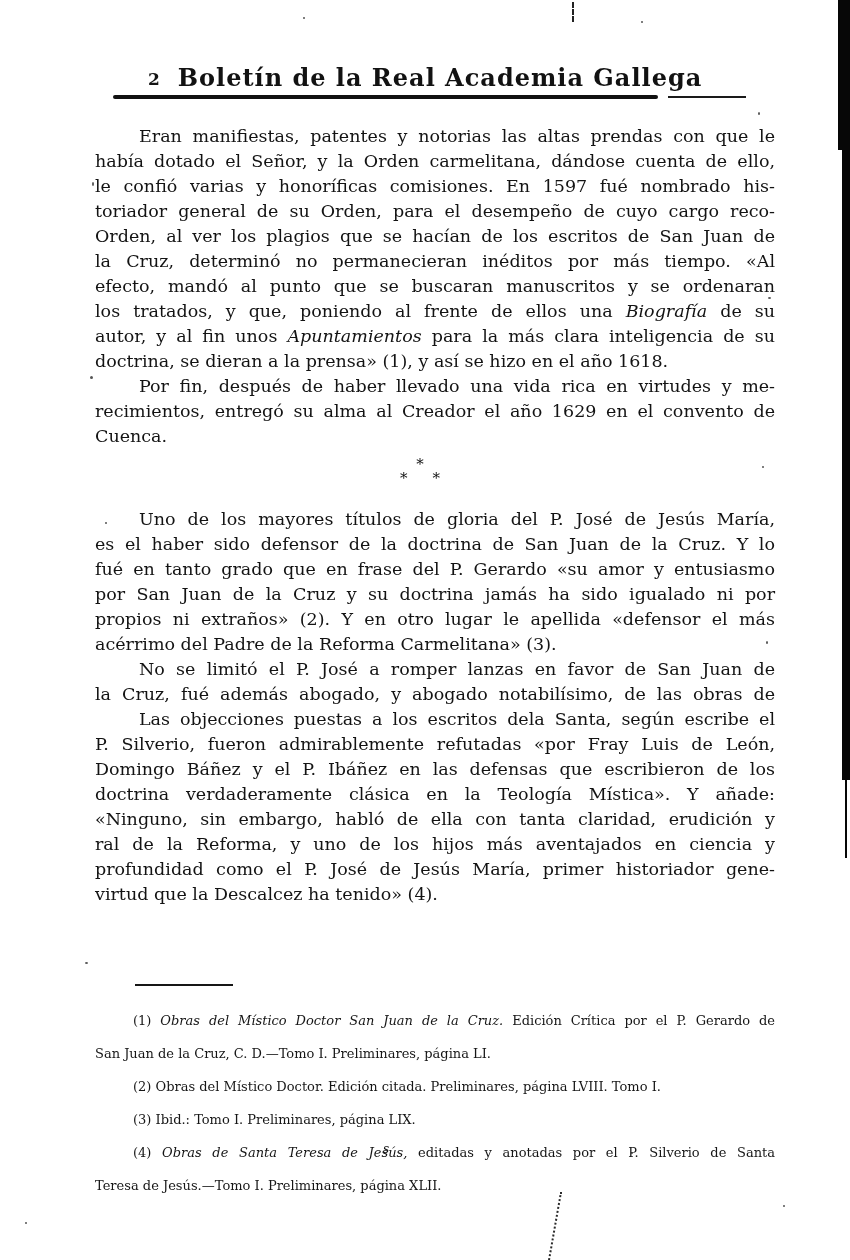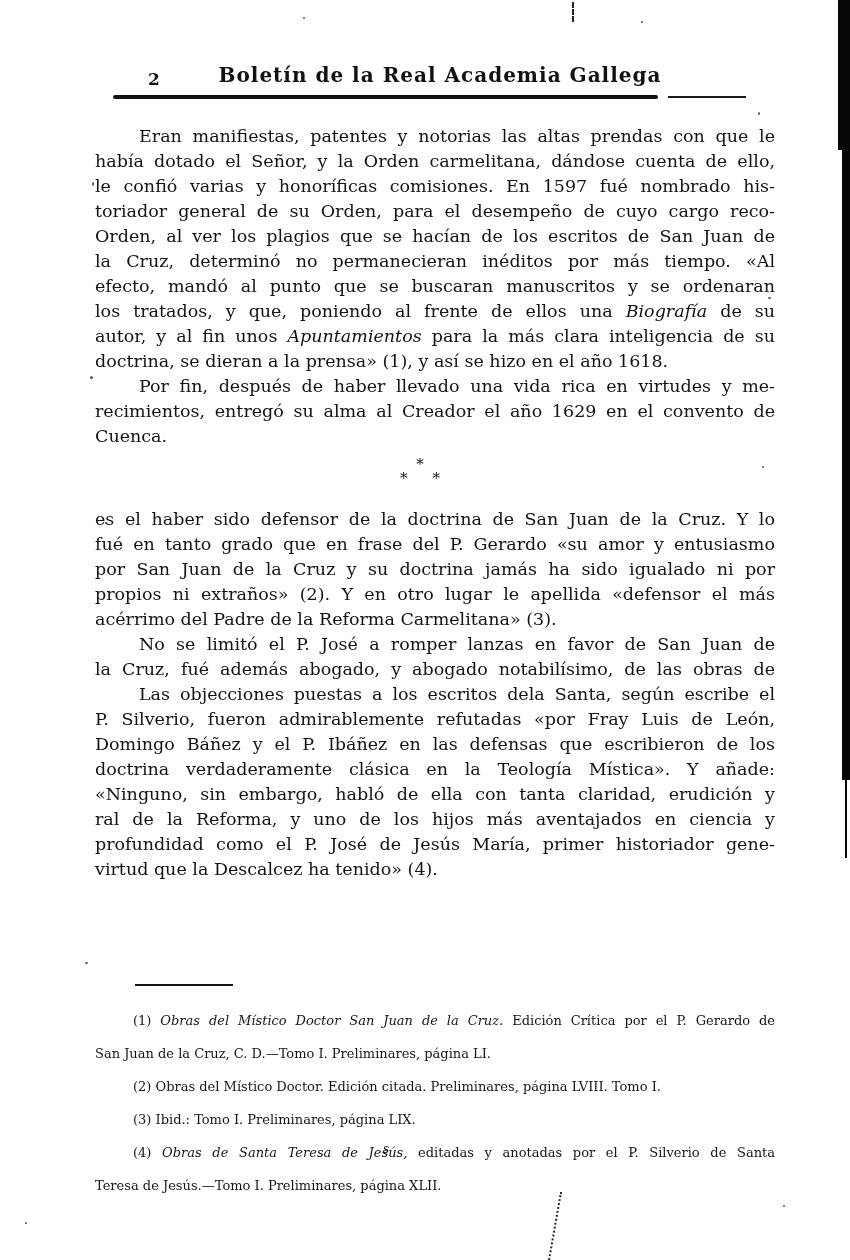--- a/index.html
+++ b/index.html
@@ -8,21 +8,21 @@
     background:#ffffff; color:#101010;
     font-family:"DejaVu Serif", serif;
   }
   
   .page-num {
     position:absolute; left:148px; top:69px;
     font-size:17px; font-weight:bold; color:#141414;
   }
   .header-title {
     position:absolute; left:440px; top:63px; transform:translateX(-50%);
-    font-size:20px; font-weight:bold; letter-spacing:1px; white-space:nowrap;
+    font-size:24px; font-weight:bold; letter-spacing:1px; white-space:nowrap;
     color:#121212;
   }
   .rule-main { position:absolute; left:113px; top:95px; width:545px; height:4px; background:#111; border-radius:2px; }
   .rule-side { position:absolute; left:668px; top:96px; width:78px; height:2px; background:#1a1a1a; }
   
   .body-text {
     position:absolute; left:95px; top:124px; width:680px;
     font-size:17.5px; line-height:25px; color:#131313;
   }
   .bline { height:25px; text-align:justify; text-align-last:justify; white-space:normal; }
@@ -80,20 +80,21 @@
     <div>
       <div class="bline indent"><span>Por fin, después de haber llevado una vida rica en virtudes y me-</span></div>
       <div class="bline"><span>recimientos, entregó su alma al Creador el año 1629 en el convento de</span></div>
       <div class="bline final"><span>Cuenca.</span></div>
     </div>
     <div class="asterism">
       <div class="ast-top">*</div>
       <div class="ast-bottom">* *</div>
     </div>
     <div>
+      <div class="bline indent"><span>Uno de los mayores títulos de gloria del P. José de Jesús María,</span></div>
       <div class="bline"><span>es el haber sido defensor de la doctrina de San Juan de la Cruz. Y lo</span></div>
       <div class="bline"><span>fué en tanto grado que en frase del P. Gerardo «su amor y entusiasmo</span></div>
       <div class="bline"><span>por San Juan de la Cruz y su doctrina jamás ha sido igualado ni por</span></div>
       <div class="bline"><span>propios ni extraños» (2). Y en otro lugar le apellida «defensor el más</span></div>
       <div class="bline final"><span>acérrimo del Padre de la Reforma Carmelitana» (3).</span></div>
     </div>
     <div>
       <div class="bline indent"><span>No se limitó el P. José a romper lanzas en favor de San Juan de</span></div>
       <div class="bline"><span>la Cruz, fué además abogado, y abogado notabilísimo, de las obras de</span></div>
     </div>

